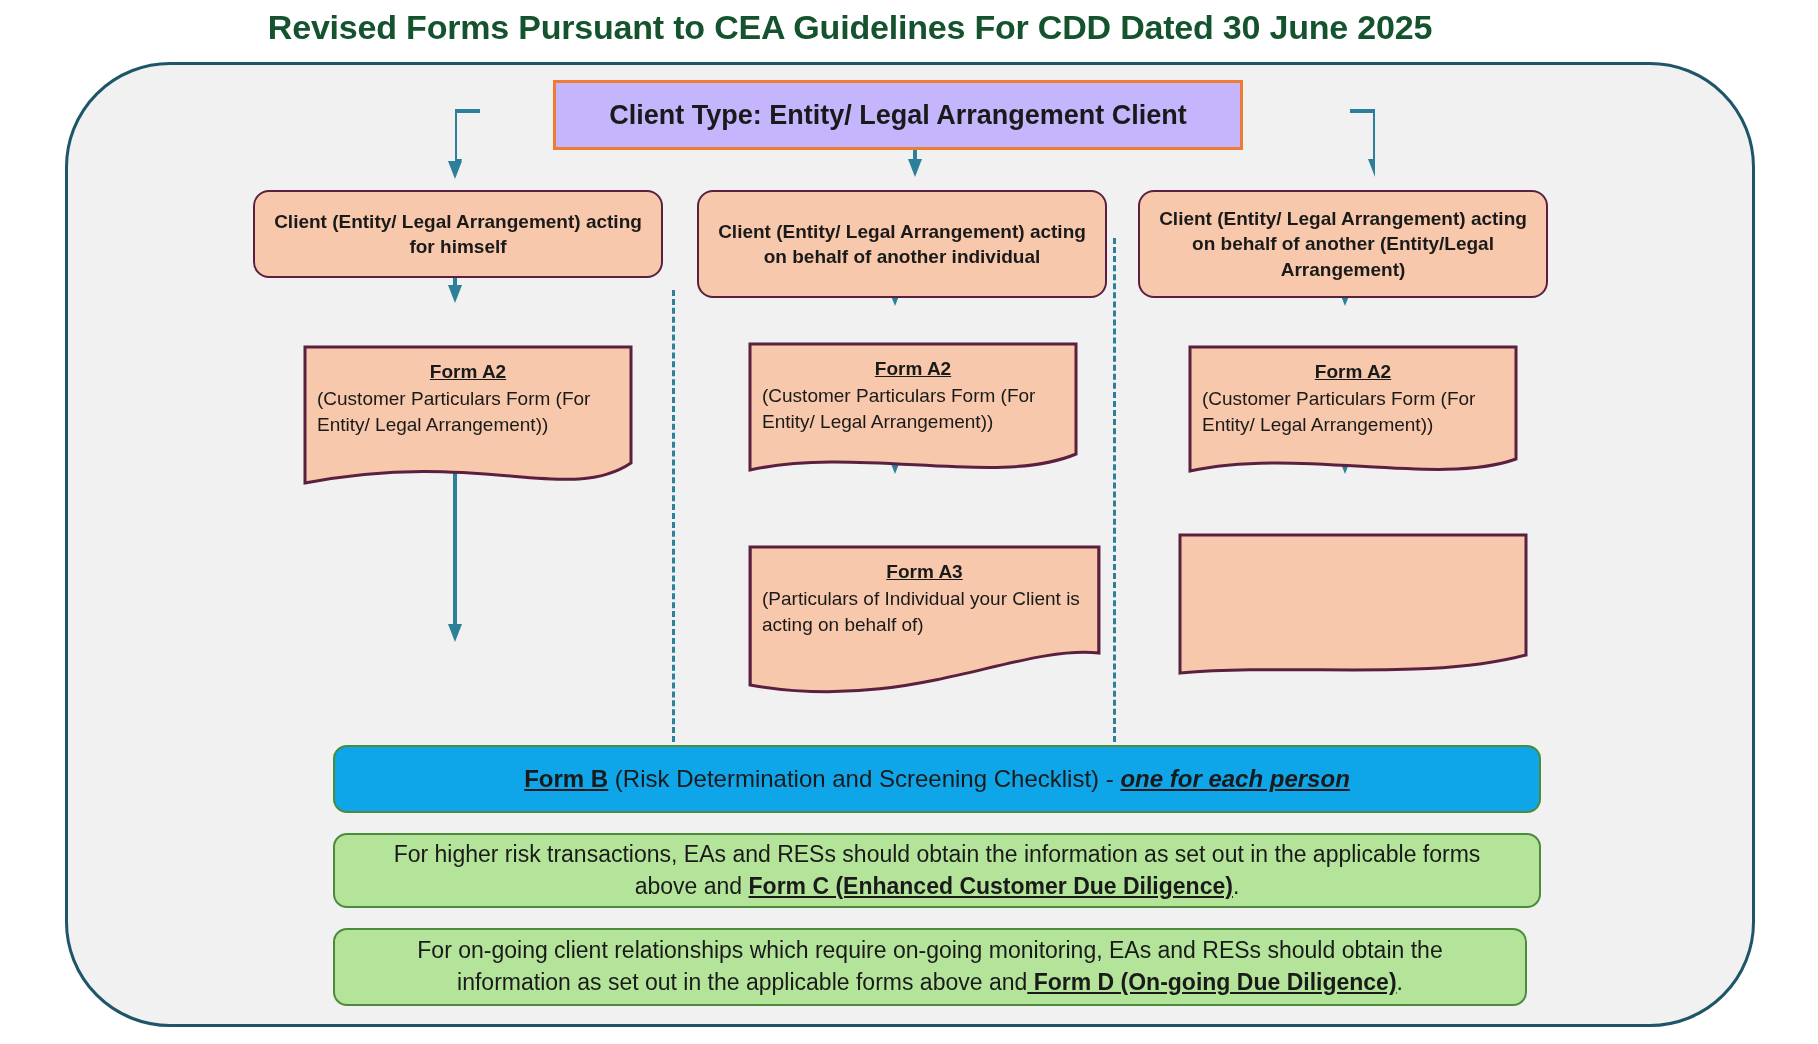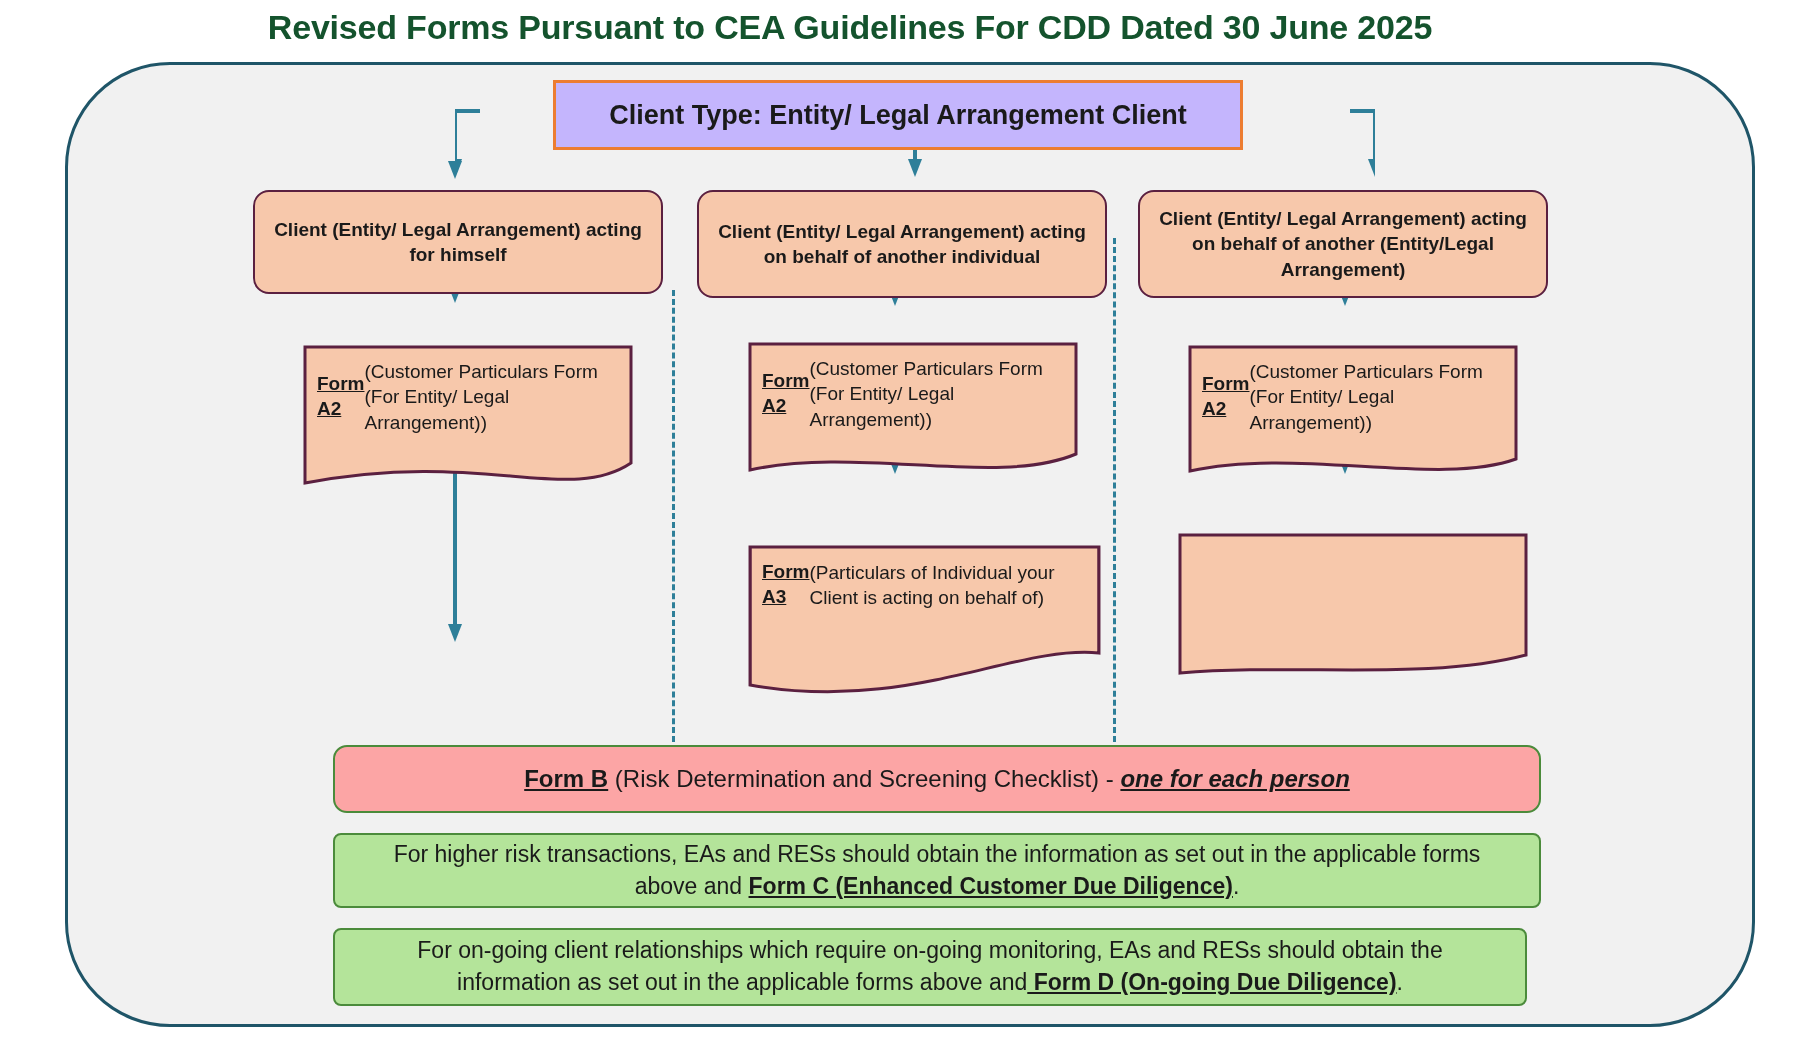--- a/index.html
+++ b/index.html
@@ -33,33 +33,33 @@
   .box-client{
     background:#f7c8ab;border:2.5px solid #5b2040;border-radius:16px;
     font-weight:bold;font-size:19px;line-height:1.32;
   }
 
   
   .doc-wrap{position:absolute;}
   .doc-wrap svg{position:absolute;left:0;top:0;width:100%;height:100%;}
   .doc-text{
     position:absolute;left:0;top:0;width:100%;
-    display:flex;flex-direction:row;align-items:center;justify-content:flex-start;
+    display:flex;flex-direction:column;align-items:center;justify-content:flex-start;
     font-size:19px;line-height:1.34;color:#1a1a1a;
     padding:14px 14px 0 14px;box-sizing:border-box;
   }
   .doc-title{font-weight:bold;text-decoration:underline;margin-bottom:2px;}
   .doc-body{font-weight:normal;}
 
   .box-formb{
-    background:#fca5a5;border:2.5px solid #4b8b3b;border-radius:14px;
+    background:#0ea5e9;border:2.5px solid #4b8b3b;border-radius:14px;
     font-size:24px;line-height:1.3;
   }
   .box-note{
-    background:#b4e49a;border:2.5px solid #4b8b3b;border-radius:8px;
+    background:#b4e49a;border:2.5px solid #4b8b3b;border-radius:14px;
     font-size:23px;line-height:1.38;padding:6px 28px;box-sizing:border-box;
   }
   .u-bold{font-weight:bold;text-decoration:underline;}
   .u-bold-italic{font-weight:bold;font-style:italic;text-decoration:underline;}
 
   
   .conn{position:absolute;}
   .conn svg{display:block;}
 
   .dashed{
@@ -160,21 +160,21 @@
     </svg>
   </div>
 
   <div class="dashed" style="left:672px;top:290px;height:452px;"></div>
   <div class="dashed" style="left:1113px;top:238px;height:504px;"></div>
 
   <div class="box box-top" style="left:553px;top:80px;width:690px;height:70px;">
     <span>Client Type: Entity/ Legal Arrangement Client</span>
   </div>
 
-  <div class="box box-client" style="left:253px;top:190px;width:410px;height:104px;padding:6px 18px;">
+  <div class="box box-client" style="left:253px;top:190px;width:410px;height:88px;padding:6px 18px;">
     <span>Client (Entity/ Legal Arrangement) acting for himself</span>
   </div>
 
   <div class="box box-client" style="left:697px;top:190px;width:410px;height:108px;padding:6px 18px;">
     <span>Client (Entity/ Legal Arrangement) acting on behalf of another individual</span>
   </div>
 
   <div class="box box-client" style="left:1138px;top:190px;width:410px;height:108px;padding:6px 18px;">
     <span>Client (Entity/ Legal Arrangement) acting on behalf of another (Entity/Legal Arrangement)</span>
   </div>

